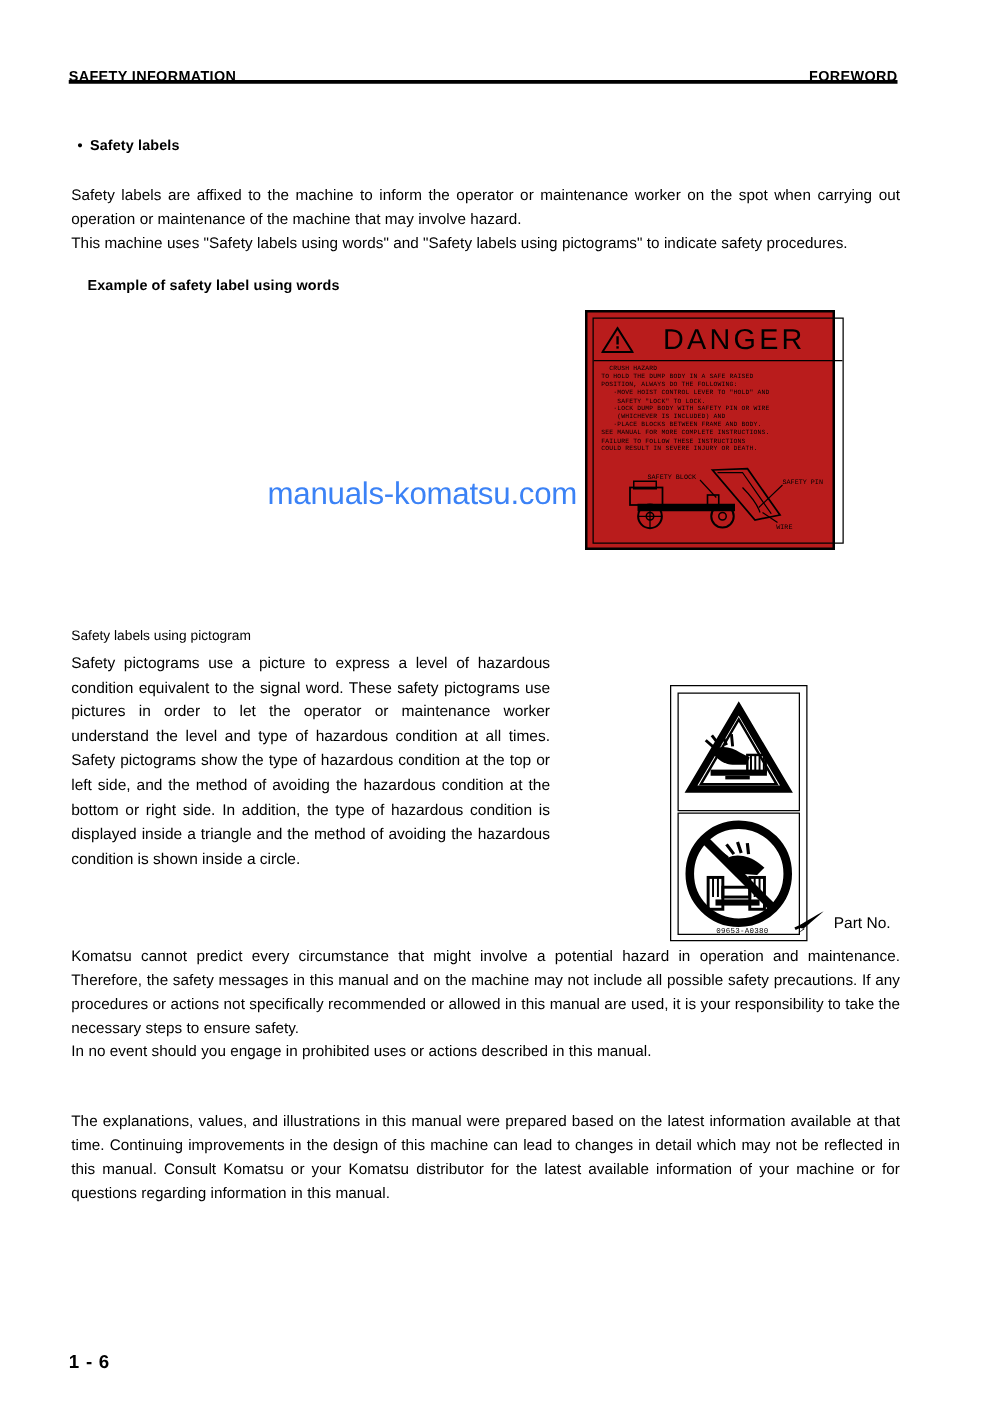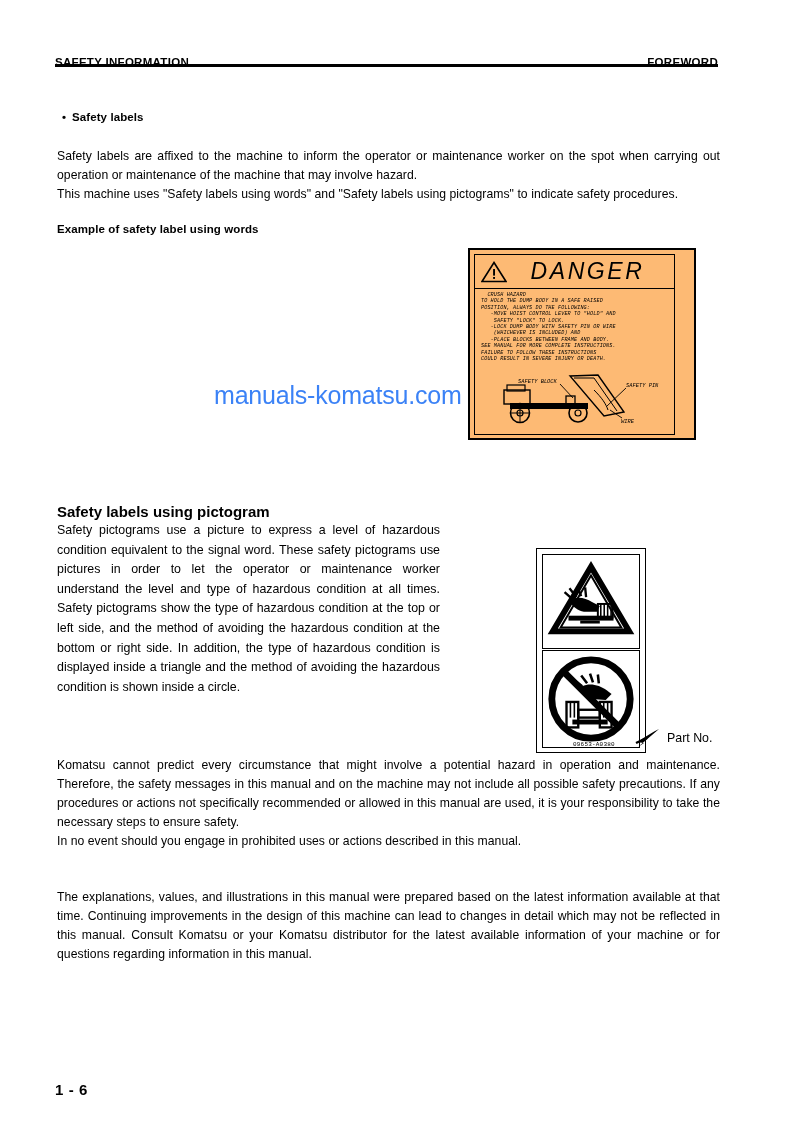--- a/index.html
+++ b/index.html
@@ -75,51 +75,50 @@
   .p-lower2  { left: 57px; top: 888px; width: 663px; }
   .p-lower3  { left: 57px; top: 983px; width: 663px; }
 
   .subhead {
     position: absolute;
     left: 57px;
     font-size: 11.5px;
     font-weight: bold;
     letter-spacing: 0.1px;
   }
-  .sub-words { top: 223px; }
+  .sub-words { top: 223px; margin-left: 13px; }
 
   
   .p-picto-head {
     position: absolute;
     left: 57px;
     top: 503px;
-    font-size: 15px;
-    font-weight: bold;
+    font-size: 11px;
+    font-weight: normal;
   }
   .p-picto {
     position: absolute;
     left: 57px;
     top: 521px;
     width: 383px;
     font-size: 12.4px;
     line-height: 19.6px;
     text-align: justify;
   }
 
   
   .danger-label {
     position: absolute;
     left: 468px;
     top: 248px;
-    width: 228px;
+    width: 200px;
     height: 192px;
     border: 2.5px solid #000;
-    background: #fdba74;
-    box-sizing: border-box;
-    font-style: italic;
+    background: #b91c1c;
+    box-sizing: border-box;
   }
   .danger-inner {
     position: absolute;
     left: 4px; top: 4px;
     width: 201px;
     height: 181px;
     border: 1.5px solid #000;
     box-sizing: border-box;
   }
   .danger-head {

